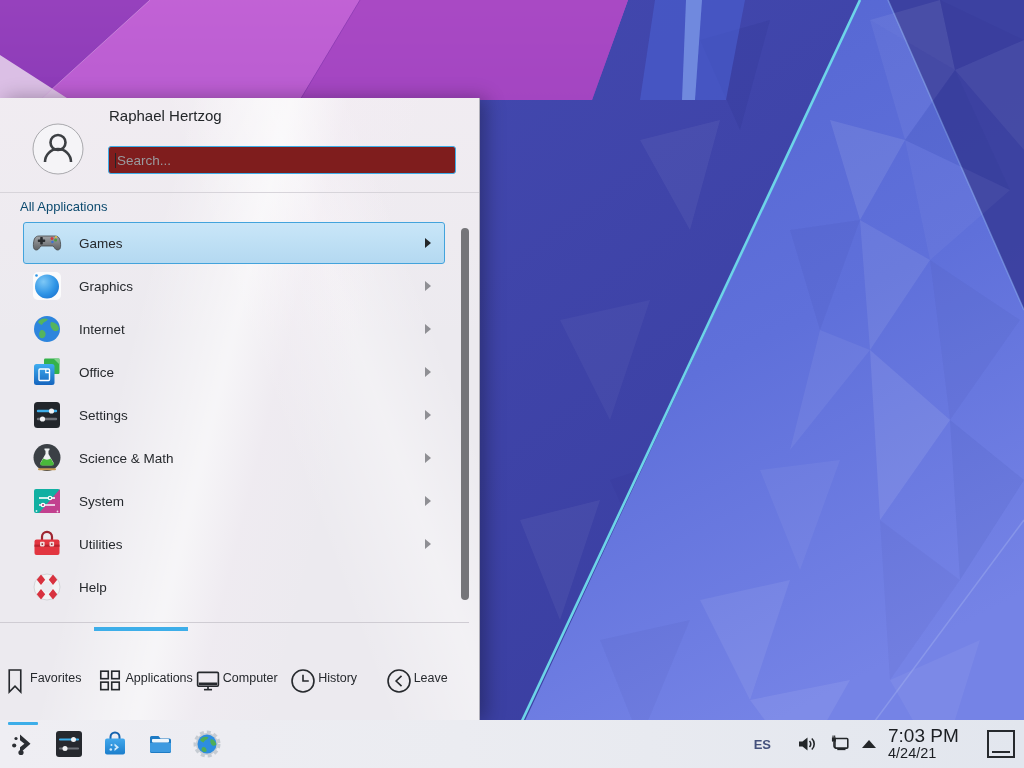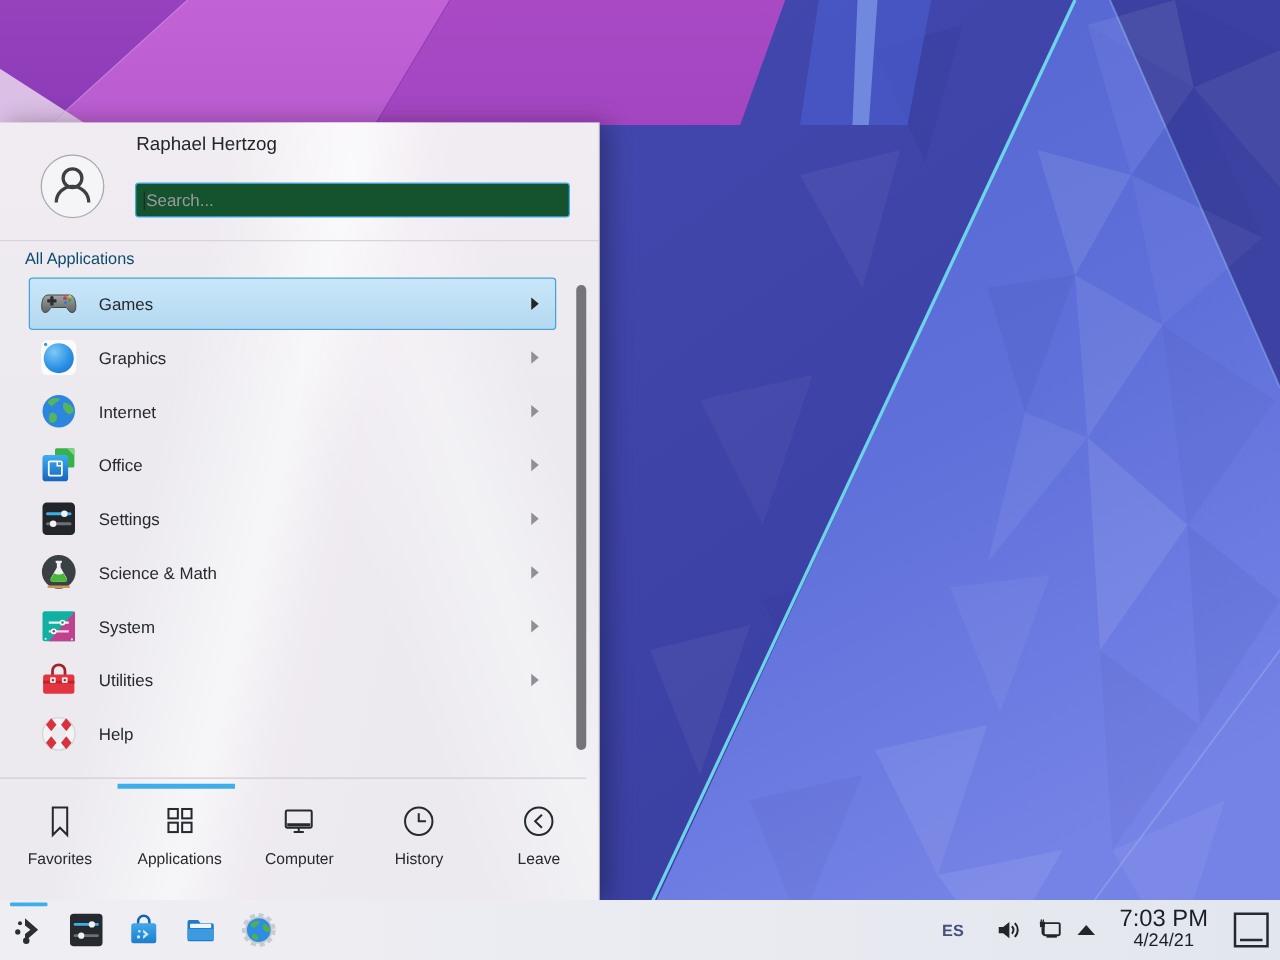--- a/index.html
+++ b/index.html
@@ -19,21 +19,21 @@
   .menu-sheen{position:absolute;inset:0;pointer-events:none;z-index:0;
      background:
        linear-gradient(104deg, rgba(255,255,255,0) 30%, rgba(255,255,255,.55) 46%, rgba(247,238,246,.25) 55%, rgba(255,255,255,0) 68%),
        linear-gradient(70deg, rgba(255,255,255,0) 55%, rgba(255,255,255,.35) 70%, rgba(255,255,255,0) 82%),
        linear-gradient(180deg, rgba(249,240,246,.35), rgba(236,234,239,0) 40%);}
   .menu-content{position:absolute;inset:0;z-index:1;}
 
   .avatar{position:absolute;left:32px;top:25px;width:52px;height:52px;}
   .user-name{position:absolute;left:109px;top:9px;font-size:15px;color:#232629;}
   .search-box{position:absolute;left:108px;top:48px;width:340px;height:26px;
-      background:#14532d;border:1px solid #3daee9;border-radius:3px;
+      background:#7f1d1d;border:1px solid #3daee9;border-radius:3px;
       display:flex;align-items:center;padding-left:6px;}
   .caret{width:1px;height:15px;background:#232629;margin-right:1px;}
   .search-placeholder{font-size:13.5px;color:#9a9a9e;}
   .header-sep{position:absolute;left:0;top:94px;width:100%;height:1px;background:#d7d4da;}
   .section-label{position:absolute;left:20px;top:101px;font-size:13px;color:#0c4a6e;}
 
   .app-list{position:absolute;left:0;top:123px;width:100%;height:402px;overflow:hidden;}
   .row{height:40px;margin:1px 34px 1px 23px;display:flex;align-items:center;
        border:1px solid transparent;border-radius:3px;}
   .row.selected{background:linear-gradient(180deg,#c9e6f8,#b4d9f1);
@@ -45,42 +45,42 @@
          border-left:6px solid #8f8f94;border-top:5px solid transparent;border-bottom:5px solid transparent;}
   .row.selected .arrow{border-left-color:#232629;}
 
   .scrollbar{position:absolute;right:10px;top:130px;width:8px;height:372px;
              background:#757579;border-radius:4px;}
 
   .tab-sep{position:absolute;left:0;top:524px;width:98%;height:1px;background:#cfccd3;}
   .tab-indicator{position:absolute;left:94px;top:529px;width:94px;height:4px;background:#3daee9;}
 
   .tabbar{position:absolute;left:0;top:530px;width:100%;height:92px;display:flex;}
-  .tab{flex:1;display:flex;flex-direction:column;align-items:center;}
+  .tab{flex:1;display:flex;align-items:center;}
   .tab .ticon{margin-top:14px;width:30px;height:30px;}
   .tab .ticon svg{width:30px;height:30px;display:block;stroke:#26292d;fill:none;stroke-width:1.4;}
   .tab-label{margin-top:8px;font-size:12.5px;color:#26292d;}
 
   
   #taskbar{position:absolute;left:0;top:720px;width:1024px;height:48px;z-index:6;
       background:linear-gradient(90deg,#efeef3 0%,#ebecf1 45%,#e2e6ee 100%);
       display:flex;align-items:center;}
   .launcher{position:relative;width:30px;height:48px;margin-right:16px;
       display:flex;align-items:center;justify-content:center;flex:0 0 30px;}
   .launcher:first-child{margin-left:8px;}
   .launcher svg{width:30px;height:30px;display:block;}
   .task-active-bar{position:absolute;top:2px;left:0;width:30px;height:3px;background:#3daee9;border-radius:1px;}
 
   .tray{margin-left:auto;display:flex;align-items:center;}
   .kbd-layout{font-size:13px;font-weight:bold;color:#44517c;margin-right:25px;}
   .tray-icon{width:22px;height:22px;margin-right:11px;}
   .tray-icon svg{width:22px;height:22px;display:block;}
   .tray-arrow{width:0;height:0;border-left:7px solid transparent;border-right:7px solid transparent;
       border-bottom:8px solid #232629;margin-right:12px;}
-  .clock{width:86px;text-align:center;line-height:1.05;}
+  .clock{width:86px;text-align:left;line-height:1.05;}
   .clock-time{font-size:19px;color:#1b1e22;}
   .clock-date{font-size:14.5px;color:#1b1e22;}
   .show-desktop{width:24px;height:24px;border:2px solid #26292d;margin:0 9px 0 13px;position:relative;}
   .show-desktop .bar{position:absolute;left:3px;right:3px;bottom:3px;height:2px;background:#26292d;}
 </style>
 </head>
 <body>
 
 <div id="stage">
 

